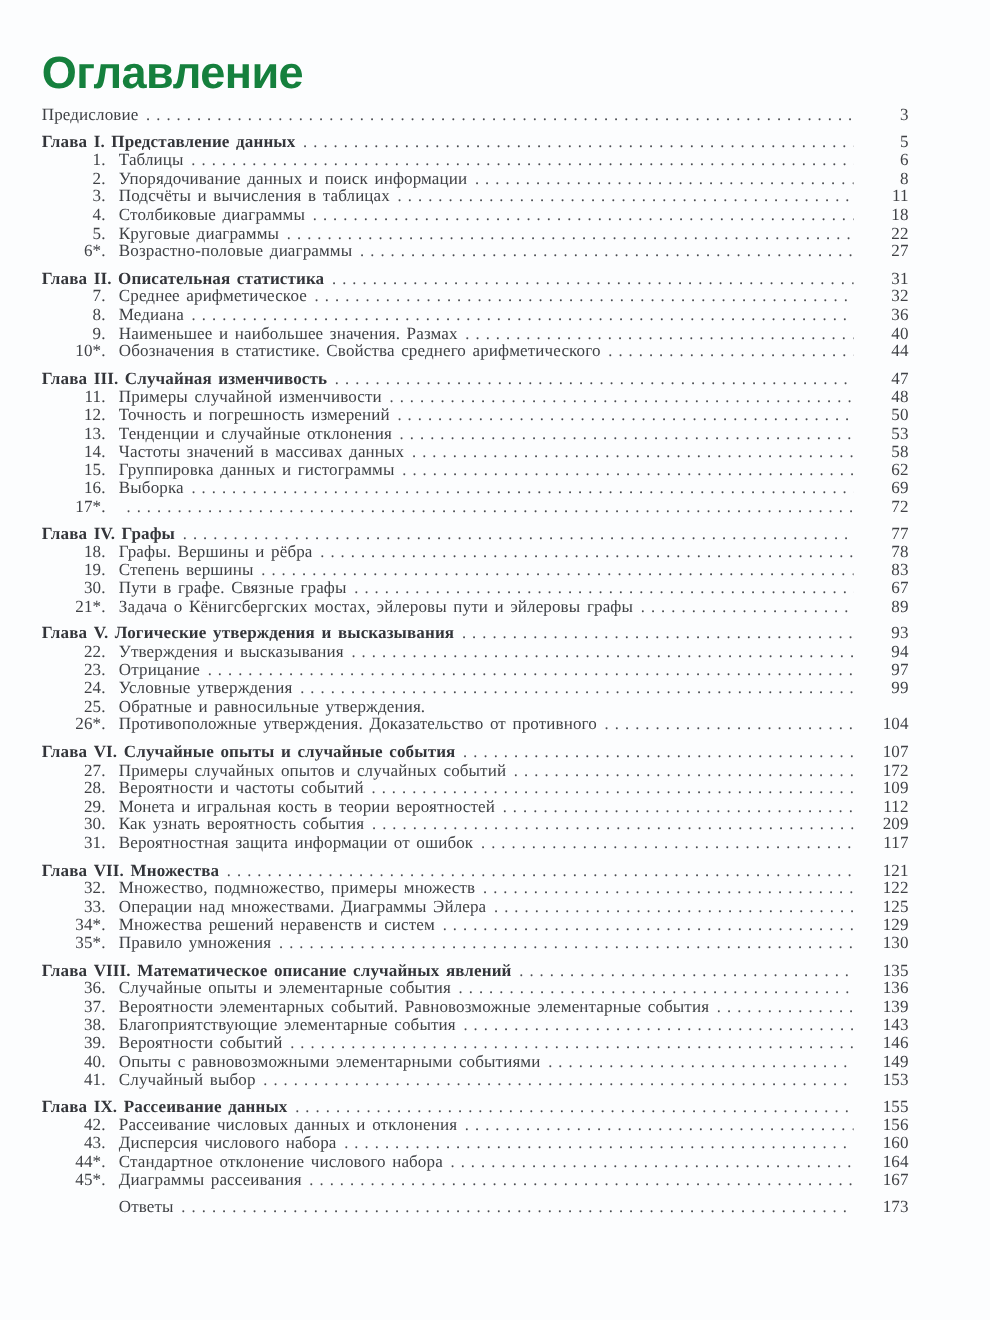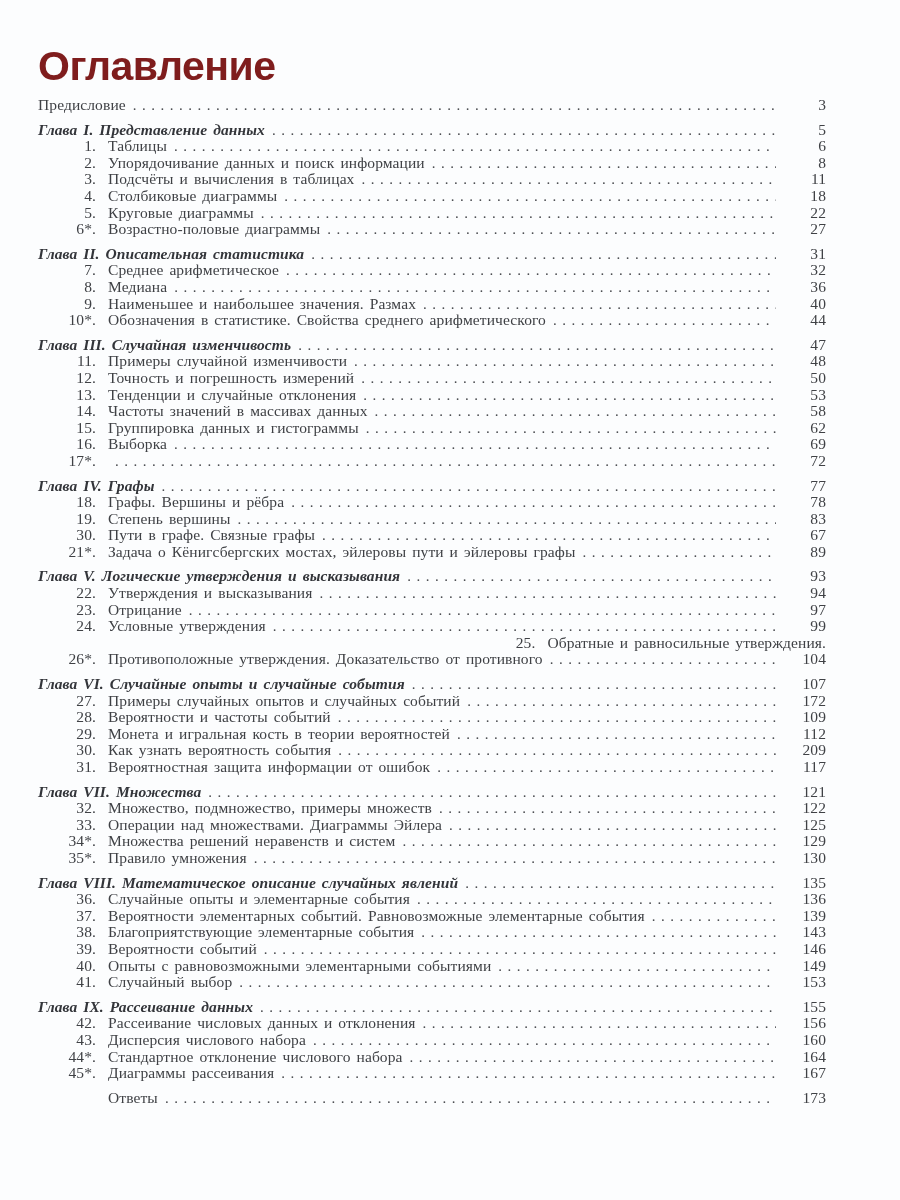--- a/index.html
+++ b/index.html
@@ -26,30 +26,29 @@
   .toc{width:100%;}
   .row{
     display:flex;
     align-items:baseline;
     height:16.6px;
     font-size:15.5px;
     line-height:16.6px;
     letter-spacing:0.1px;
     word-spacing:2px;
     white-space:nowrap;
-    justify-content:flex-end;
   }
   .row.chapter,.row.plain{margin-top:8px;}
   .num{
     flex:0 0 58px;
     text-align:right;
     padding-right:12px;
   }
   .label{flex:0 0 auto;}
-  .chapter .label{font-weight:700;color:#33353a;font-style:italic;}
+  .chapter .label{font-weight:700;color:#33353a;}
   .leader{
     flex:1 1 auto;
     overflow:hidden;
     min-width:12px;
     margin-left:7px;
     color:#4a4c50;
   }
   .leader::after{
     content:"..................................................................................................................................................................................";
     letter-spacing:5.5px;
@@ -58,21 +57,21 @@
   .pg{
     flex:0 0 40px;
     text-align:right;
     margin-left:10px;
   }
 </style>
 </head>
 <body>
 
 <div class="page" style="background: rgb(252, 253, 254); color: rgb(63, 65, 69);">
-  <h1 class="title" style="color: #7f1d1d;">Оглавление</h1>
+  <h1 class="title" style="color: #15803d;">Оглавление</h1>
   <div class="toc">
       <div class="row front">
         <span class="label">Предисловие</span>
         <span class="leader"></span>
         <span class="pg">3</span>
       </div>
       <div class="row chapter">
         <span class="label">Глава I. Представление данных</span>
         <span class="leader"></span>
         <span class="pg">5</span>

